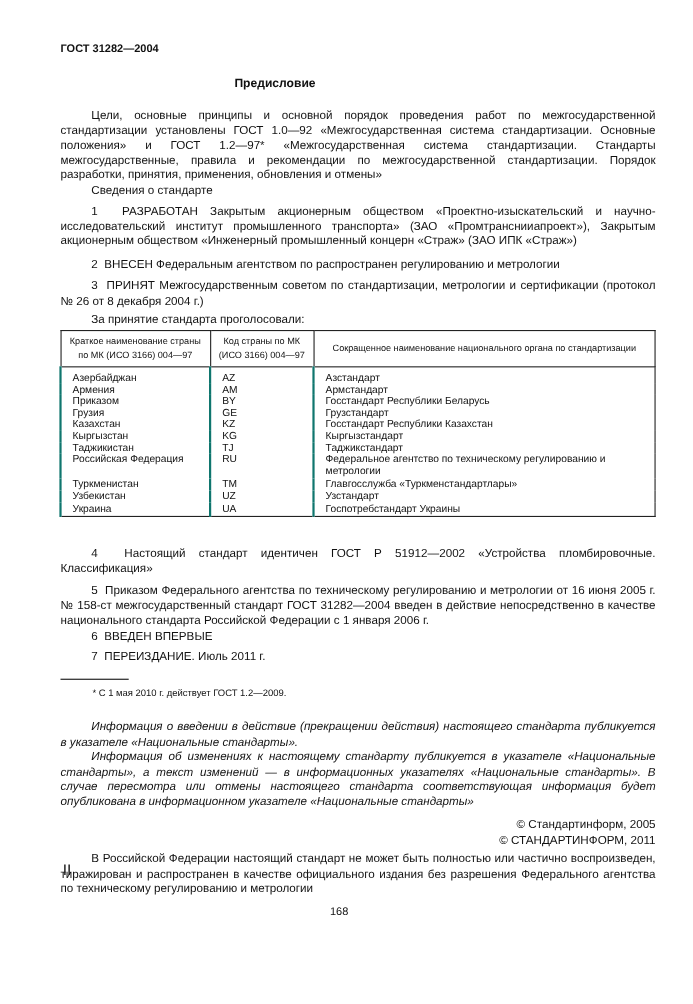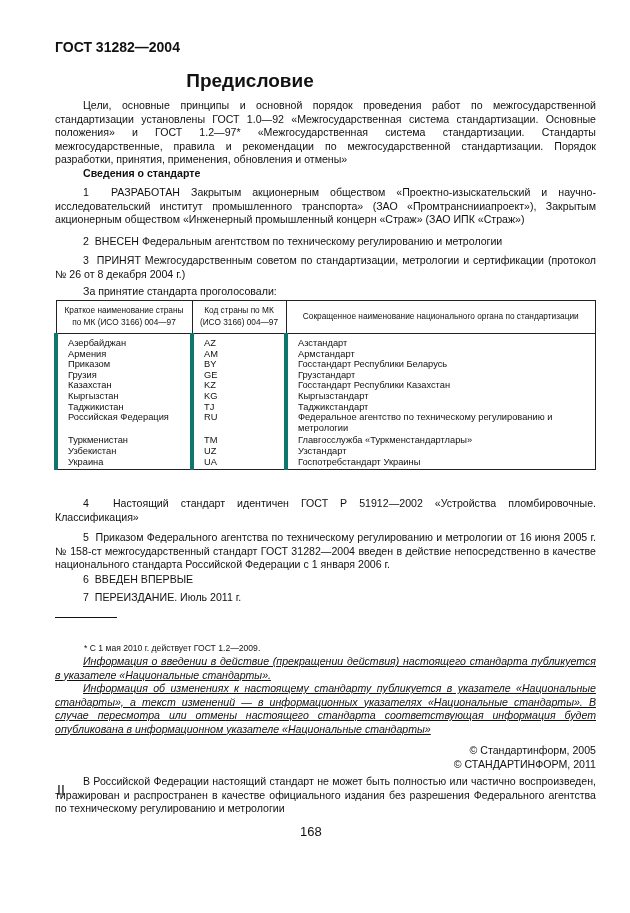--- a/index.html
+++ b/index.html
@@ -1,67 +1,67 @@
 <!DOCTYPE html>
 <html><head>
 <meta charset="utf-8">
 <style>
   html, body { margin: 0; padding: 0; background: #ffffff; }
   body {
     width: 630px; height: 913px; position: relative; overflow: hidden;
     font-family: "Liberation Sans", sans-serif; color: #111;
   }
   .page { position: absolute; left: 0; top: 0; width: 630px; height: 913px; }
-  .hdr { position: absolute; left: 55px; top: 39px; font-size: 14px; font-weight: bold; }
-  .title { position: absolute; left: 0; width: 500px; top: 70px; text-align: center; font-size: 19px; font-weight: bold; }
+  .hdr { position: absolute; left: 55px; top: 39px; font-size: 10px; font-weight: bold; }
+  .title { position: absolute; left: 0; width: 500px; top: 70px; text-align: center; font-size: 11px; font-weight: bold; }
   .txt { position: absolute; left: 55px; width: 541px; font-size: 10.6px; line-height: 13.5px; text-align: justify; }
   .ind { text-indent: 28px; }
-  .bold { font-weight: bold; }
+  .bold { font-weight: normal; }
   table.vote {
     position: absolute; left: 54px; top: 300px; width: 542px;
     border-collapse: collapse; font-size: 9.3px;
   }
   table.vote th {
     font-weight: normal; font-size: 8.3px; line-height: 11.5px;
     border: 1px solid #222; border-bottom: 1.5px solid #222;
     padding: 4px 3px 5px 3px; text-align: center; vertical-align: middle;
   }
   table.vote td {
-    border-left: 4px solid #0f766e; border-right: 1px solid #222;
+    border-left: 2px solid #0f766e; border-right: 1px solid #222;
     padding: 0 10px; line-height: 10.6px; vertical-align: top; margin-left: 21px;
   }
   table.vote tr.first td { padding-top: 4px; }
   table.vote tr.last td { border-bottom: 1px solid #222; padding-bottom: 2px; }
   table.vote td.code { text-align: left; }
   .fn-rule { position: absolute; left: 55px; top: 617px; width: 62px; border-top: 1px solid #111; }
-  .footnote { position: absolute; left: 84px; top: 643px; font-size: 8.6px; }
-  .ital { font-style: italic; text-decoration: underline; }
+  .footnote { position: absolute; left: 84px; top: 625px; font-size: 8.6px; }
+  .ital { font-style: italic; }
   .copy { position: absolute; right: 34px; text-align: right; font-size: 10.6px; line-height: 13.5px; }
   .pg-left { position: absolute; left: 57px; top: 782px; font-size: 14px; }
-  .pg-num { position: absolute; left: 300px; top: 824px; font-size: 13px; }
+  .pg-num { position: absolute; left: 300px; top: 824px; font-size: 10px; }
 </style>
 </head>
 <body>
 
 <div class="page">
 
   <div class="hdr">ГОСТ 31282—2004</div>
   <div class="title">Предисловие</div>
 
   <div class="txt ind" style="top:99px;">Цели, основные принципы и основной порядок проведения работ по межгосударственной стандартизации установлены ГОСТ 1.0—92 «Межгосударственная система стандартизации. Основные положения» и ГОСТ 1.2—97* «Межгосударственная система стандартизации. Стандарты межгосударственные, правила и рекомендации по межгосударственной стандартизации. Порядок разработки, принятия, применения, обновления и отмены»</div>
 
   <div class="txt ind bold" style="top:167px;">Сведения о стандарте</div>
 
   <div class="txt ind" style="top:186px;">
     <span>1</span>&nbsp;
     <span>РАЗРАБОТАН Закрытым акционерным обществом «Проектно-изыскательский и научно-исследовательский институт промышленного транспорта» (ЗАО «Промтранснииапроект»), Закрытым акционерным обществом «Инженерный промышленный концерн «Страж» (ЗАО ИПК «Страж»)</span>
   </div>
   <div class="txt ind" style="top:235px;">
     <span>2</span>&nbsp;
-    <span>ВНЕСЕН Федеральным агентством по техническому регулированию и метрологии</span>
+    <span>ВНЕСЕН Федеральным агентством по распространен регулированию и метрологии</span>
   </div>
   <div class="txt ind" style="top:254px;">
     <span>3</span>&nbsp;
     <span>ПРИНЯТ Межгосударственным советом по стандартизации, метрологии и сертификации (протокол № 26 от 8 декабря 2004 г.)</span>
   </div>
 
   <div class="txt ind" style="top:285px;">За принятие стандарта проголосовали:</div>
 
   <table class="vote">
     <colgroup>

